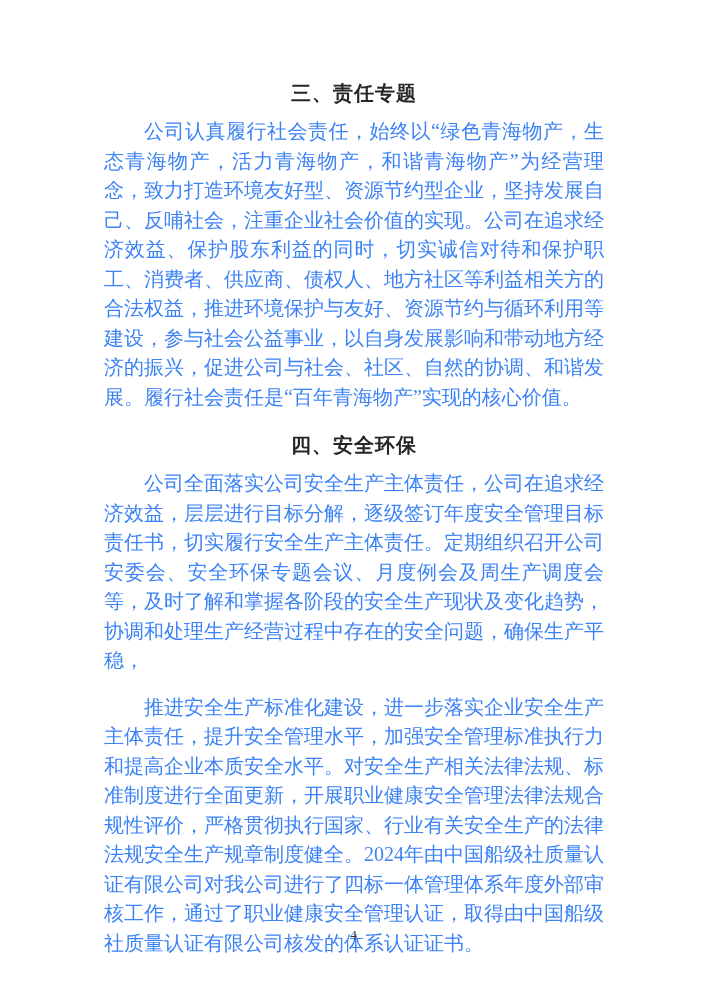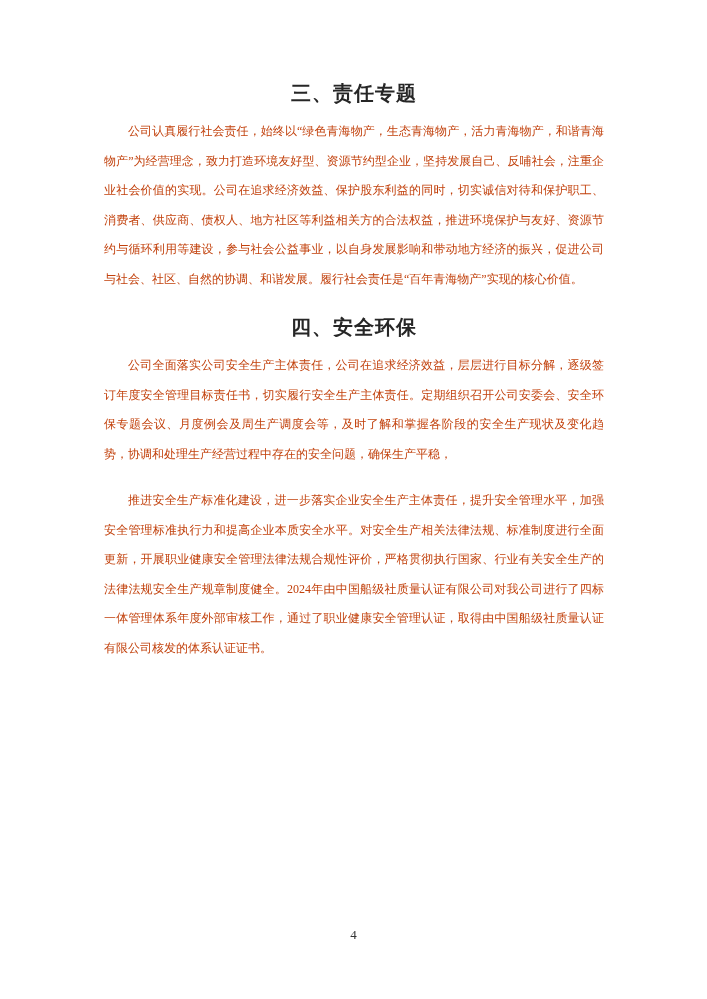--- a/index.html
+++ b/index.html
@@ -23,23 +23,23 @@
     font-size: 20px;
     line-height: 26px;
     font-weight: bold;
     color: #262626;
     letter-spacing: 1px;
     margin: 0 0 11px 0;
   }
   .section-heading + .body-paragraph { margin-top: 0; }
   .section-heading.second { margin-top: 20px; }
   .body-paragraph {
-    font-size: 12px;
+    font-size: 20px;
     line-height: 29.5px;
-    color: #c2410c;
+    color: #3b82f6;
     text-align: justify;
     text-indent: 2em;
     word-break: break-all;
     overflow-wrap: anywhere;
     margin: 0 0 17px 0;
   }
   .page-number {
     position: absolute;
     left: 0;
     right: 0;

